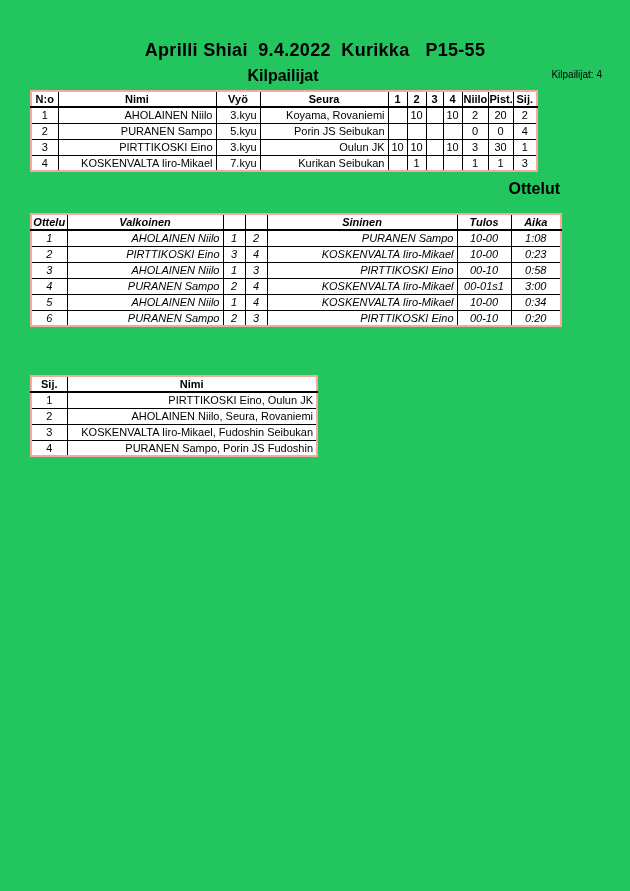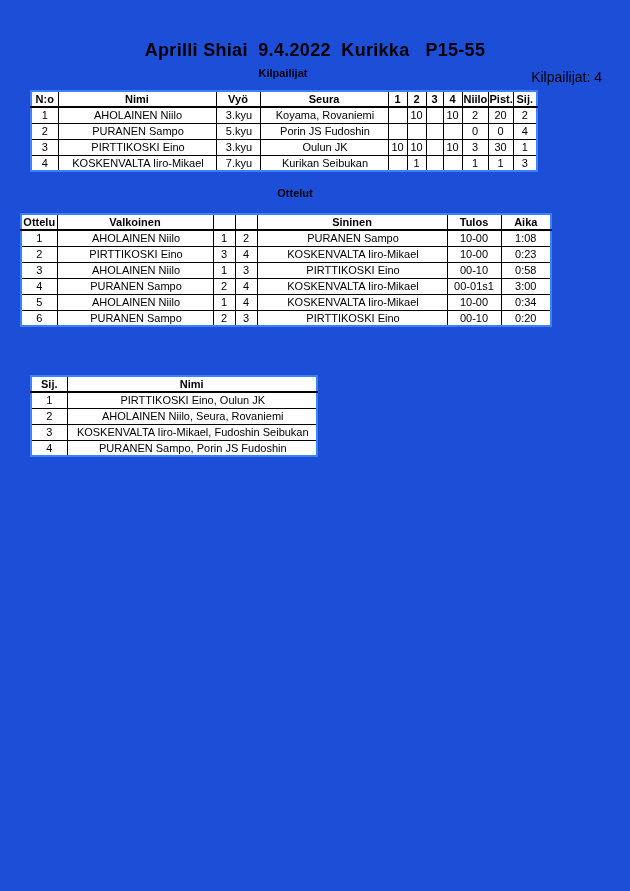--- a/index.html
+++ b/index.html
@@ -3,51 +3,51 @@
 <meta charset="utf-8">
 <style>
   * { box-sizing: border-box; }
   html, body { margin: 0; padding: 0; }
   body {
     width: 630px; height: 891px;
     background: #ffffff;
     font-family: "Liberation Sans", sans-serif;
     color: #000;
   }
-  .page { position: relative; width: 630px; height: 891px; background: #1d4ed8; overflow: hidden; }
+  .page { position: relative; width: 630px; height: 891px; background: #22c55e; overflow: hidden; }
 
   .title {
     position: absolute; top: 40px; left: 0; width: 630px;
     text-align: center; font-size: 18px; font-weight: bold;
     white-space: pre; letter-spacing: 0.3px;
   }
-  .count { position: absolute; top: 69px; right: 28px; font-size: 14px; text-align: right; }
-
-  .caption { position: absolute; font-weight: bold; font-size: 11px; text-align: center; }
+  .count { position: absolute; top: 69px; right: 28px; font-size: 10px; text-align: right; }
+
+  .caption { position: absolute; font-weight: bold; font-size: 16px; text-align: center; }
   #cap-kilpailijat { top: 67px;  left: 30px; width: 506px; }
-  #cap-ottelut     { top: 187px; left: 30px; width: 530px; }
+  #cap-ottelut     { top: 180px; left: 30px; width: 530px; text-align: right; }
   #cap-tulokset    { top: 353px; left: 30px; width: 286px; }
 
   table {
     position: absolute; border-collapse: collapse; table-layout: fixed;
-    background: #fff; border: 2px solid #3b82f6;
+    background: #fff; border: 2px solid #fca5a5;
   }
   #t-kilpailijat { top: 90px;  left: 30px; width: 506px; }
-  #t-ottelut     { top: 213px; left: 20px; width: 530px; }
+  #t-ottelut     { top: 213px; left: 30px; width: 530px; font-style: italic; }
   #t-tulokset    { top: 375px; left: 30px; width: 286px; }
 
   th, td {
     border: 1px solid #000;
     font-size: 11px; height: 16px;
     padding: 0 3px; overflow: hidden; white-space: nowrap;
   }
   th { font-weight: bold; text-align: center; padding: 0 1px; }
   thead th { border-bottom: 2px solid #000; }
   td.c { text-align: center; padding: 0 1px; }
-  td.l { text-align: center; padding-left: 5px; }
+  td.l { text-align: right; padding-left: 5px; }
 </style>
 </head>
 <body>
 
 <div class="page">
 
   <div class="title">Aprilli Shiai  9.4.2022  Kurikka   P15-55</div>
   <div class="count">Kilpailijat: 4</div>
 
   <div class="caption" id="cap-kilpailijat">Kilpailijat</div>
@@ -91,21 +91,21 @@
         <td class="c"></td>
         <td class="c">10</td>
         <td class="c">2</td>
         <td class="c">20</td>
         <td class="c">2</td>
       </tr>
       <tr>
         <td class="c">2</td>
         <td class="l">PURANEN Sampo</td>
         <td class="l">5.kyu</td>
-        <td class="l">Porin JS Fudoshin</td>
+        <td class="l">Porin JS Seibukan</td>
         <td class="c"></td>
         <td class="c"></td>
         <td class="c"></td>
         <td class="c"></td>
         <td class="c">0</td>
         <td class="c">0</td>
         <td class="c">4</td>
       </tr>
       <tr>
         <td class="c">3</td>

